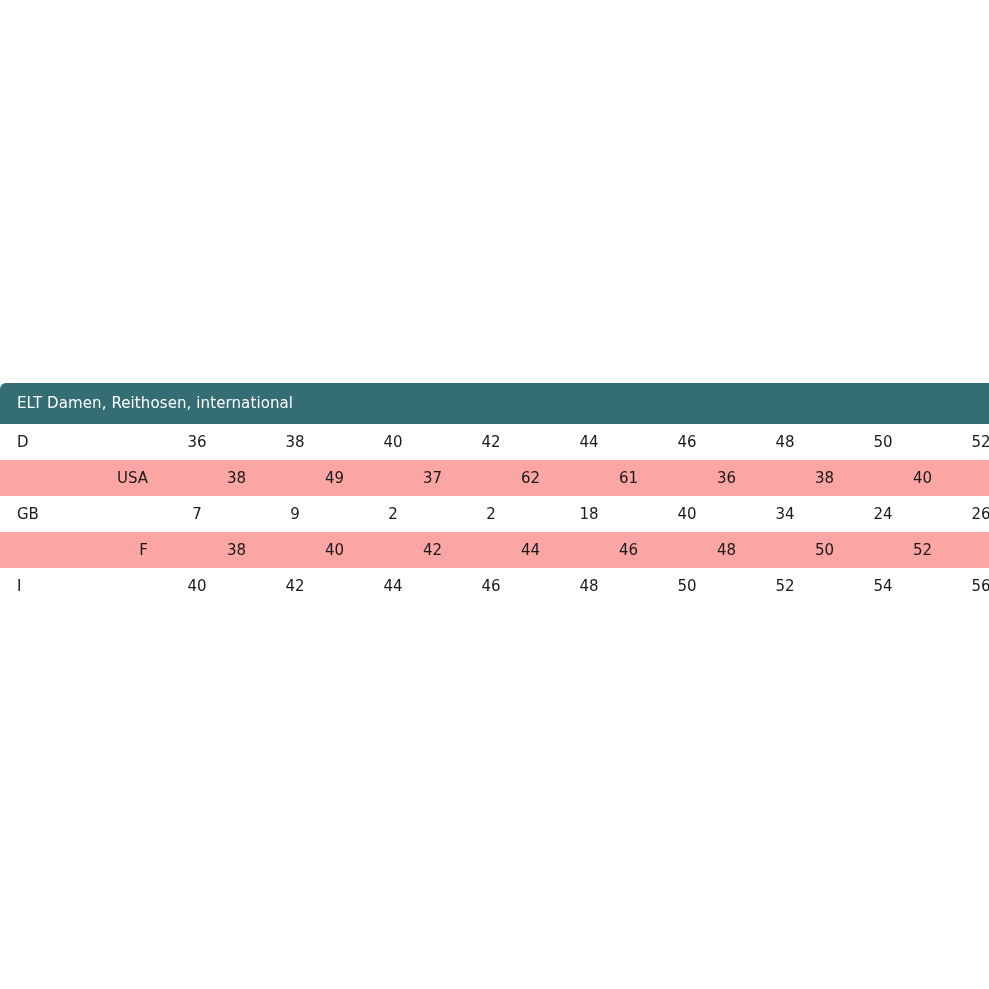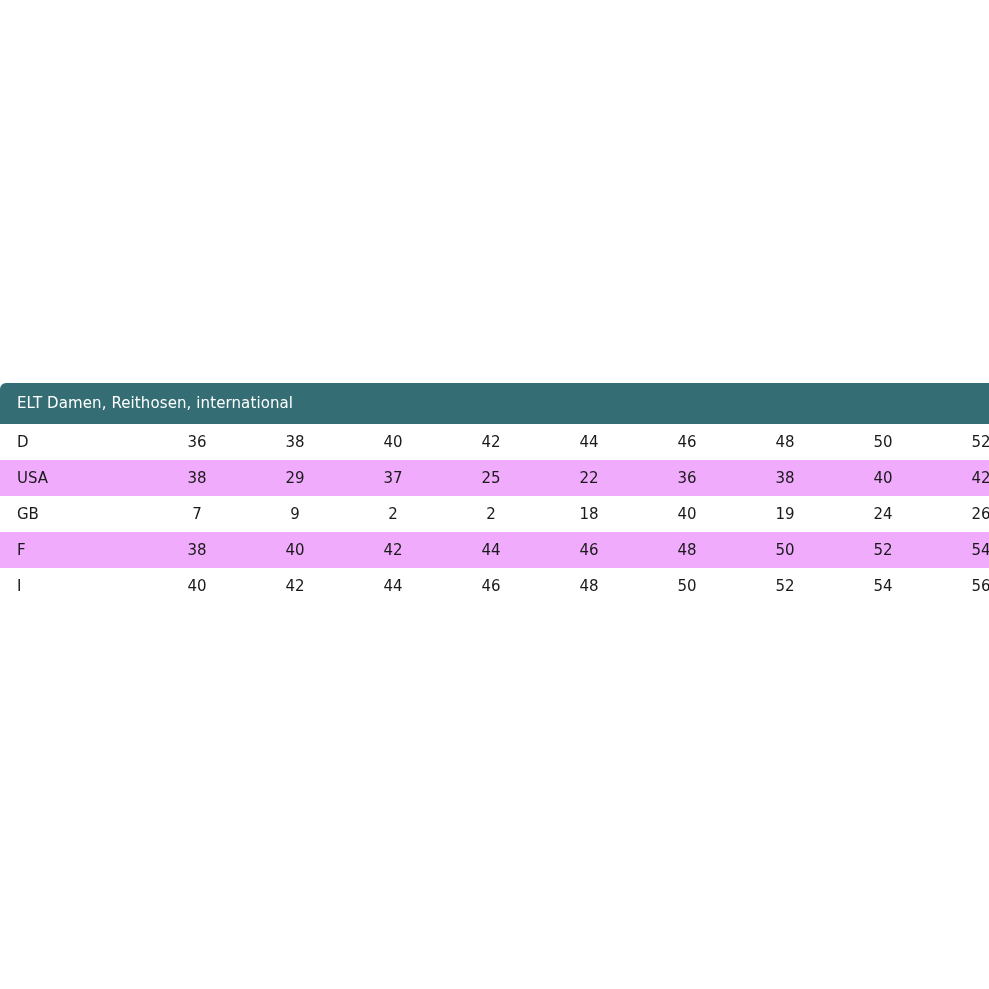--- a/index.html
+++ b/index.html
@@ -46,21 +46,22 @@
     border: none;
   }
   table.size-table td.label {
     text-align: left;
     padding-left: 17px;
   }
   table.size-table tr.odd td {
     background: #ffffff;
   }
   table.size-table tr.even td {
-    background: #f0abfc;
+    background: #fca5a5;
+    text-align: right;
   }
   table.size-table tr:last-child td:first-child {
     border-bottom-left-radius: 6px;
   }
   table.size-table tr:last-child td:last-child {
     border-bottom-right-radius: 6px;
   }
   col.c0 { width: 148px; }
   col.cx { width: 98px; }
 </style>
@@ -91,38 +92,38 @@
         <td>42</td>
         <td>44</td>
         <td>46</td>
         <td>48</td>
         <td>50</td>
         <td>52</td>
       </tr>
       <tr class="even">
         <td class="label">USA</td>
         <td>38</td>
-        <td>29</td>
+        <td>49</td>
         <td>37</td>
-        <td>25</td>
-        <td>22</td>
+        <td>62</td>
+        <td>61</td>
         <td>36</td>
         <td>38</td>
         <td>40</td>
         <td>42</td>
       </tr>
       <tr class="odd">
         <td class="label">GB</td>
         <td>7</td>
         <td>9</td>
         <td>2</td>
         <td>2</td>
         <td>18</td>
         <td>40</td>
-        <td>19</td>
+        <td>34</td>
         <td>24</td>
         <td>26</td>
       </tr>
       <tr class="even">
         <td class="label">F</td>
         <td>38</td>
         <td>40</td>
         <td>42</td>
         <td>44</td>
         <td>46</td>

